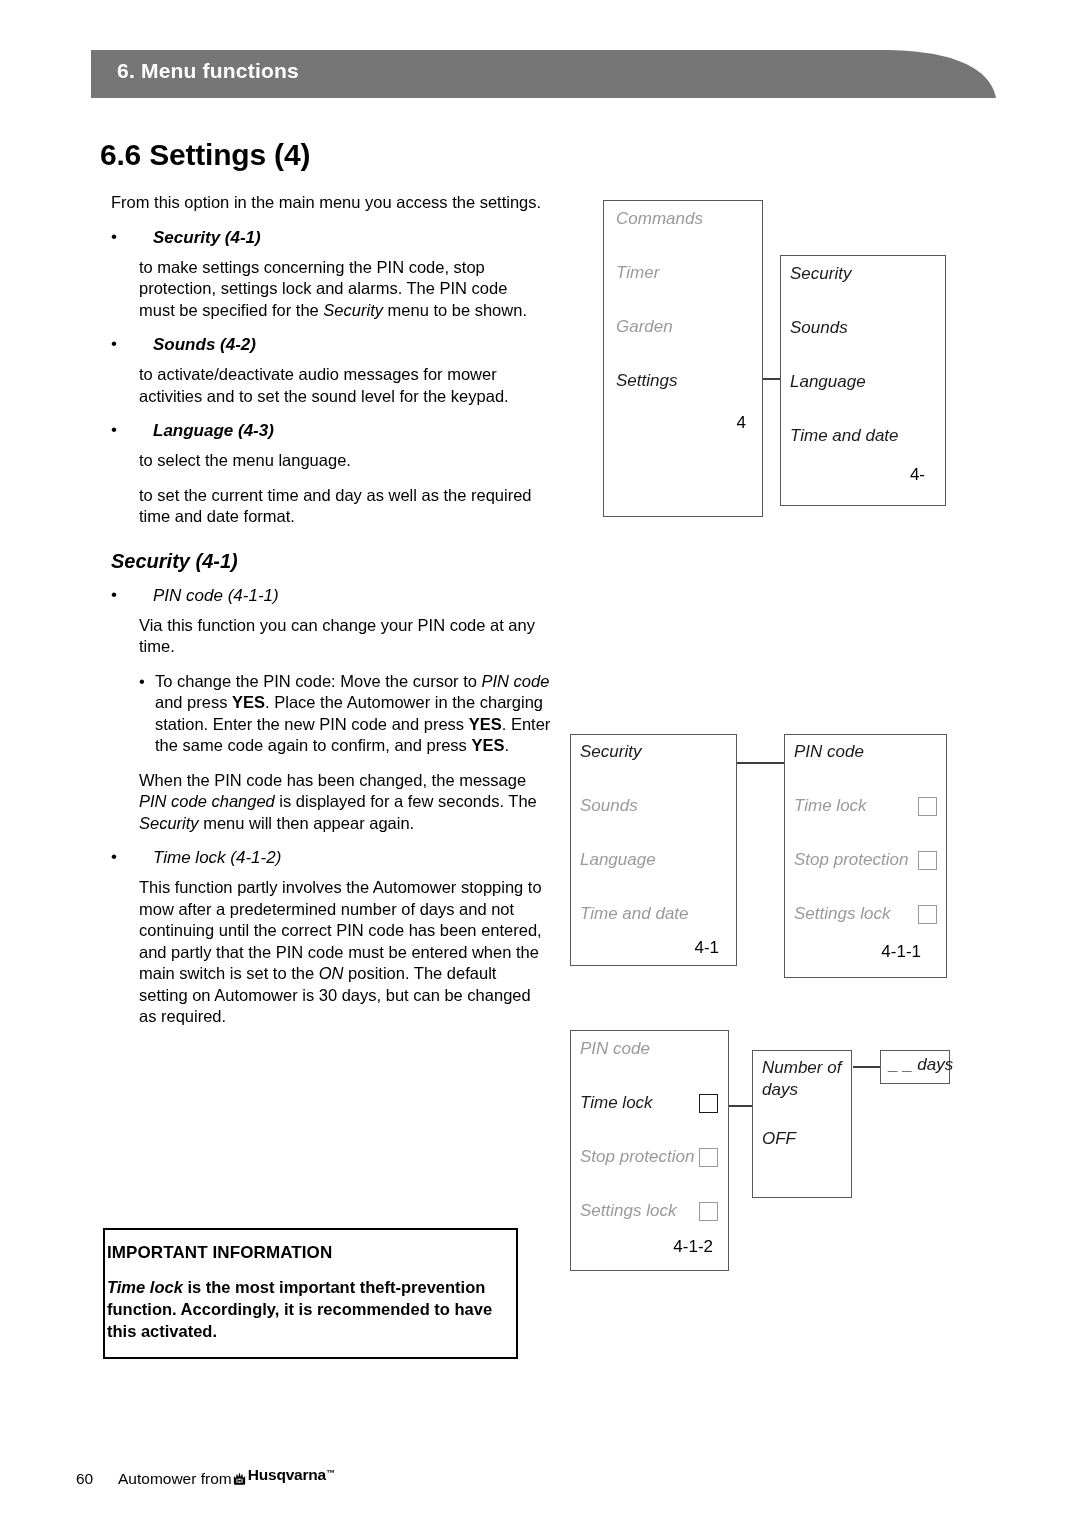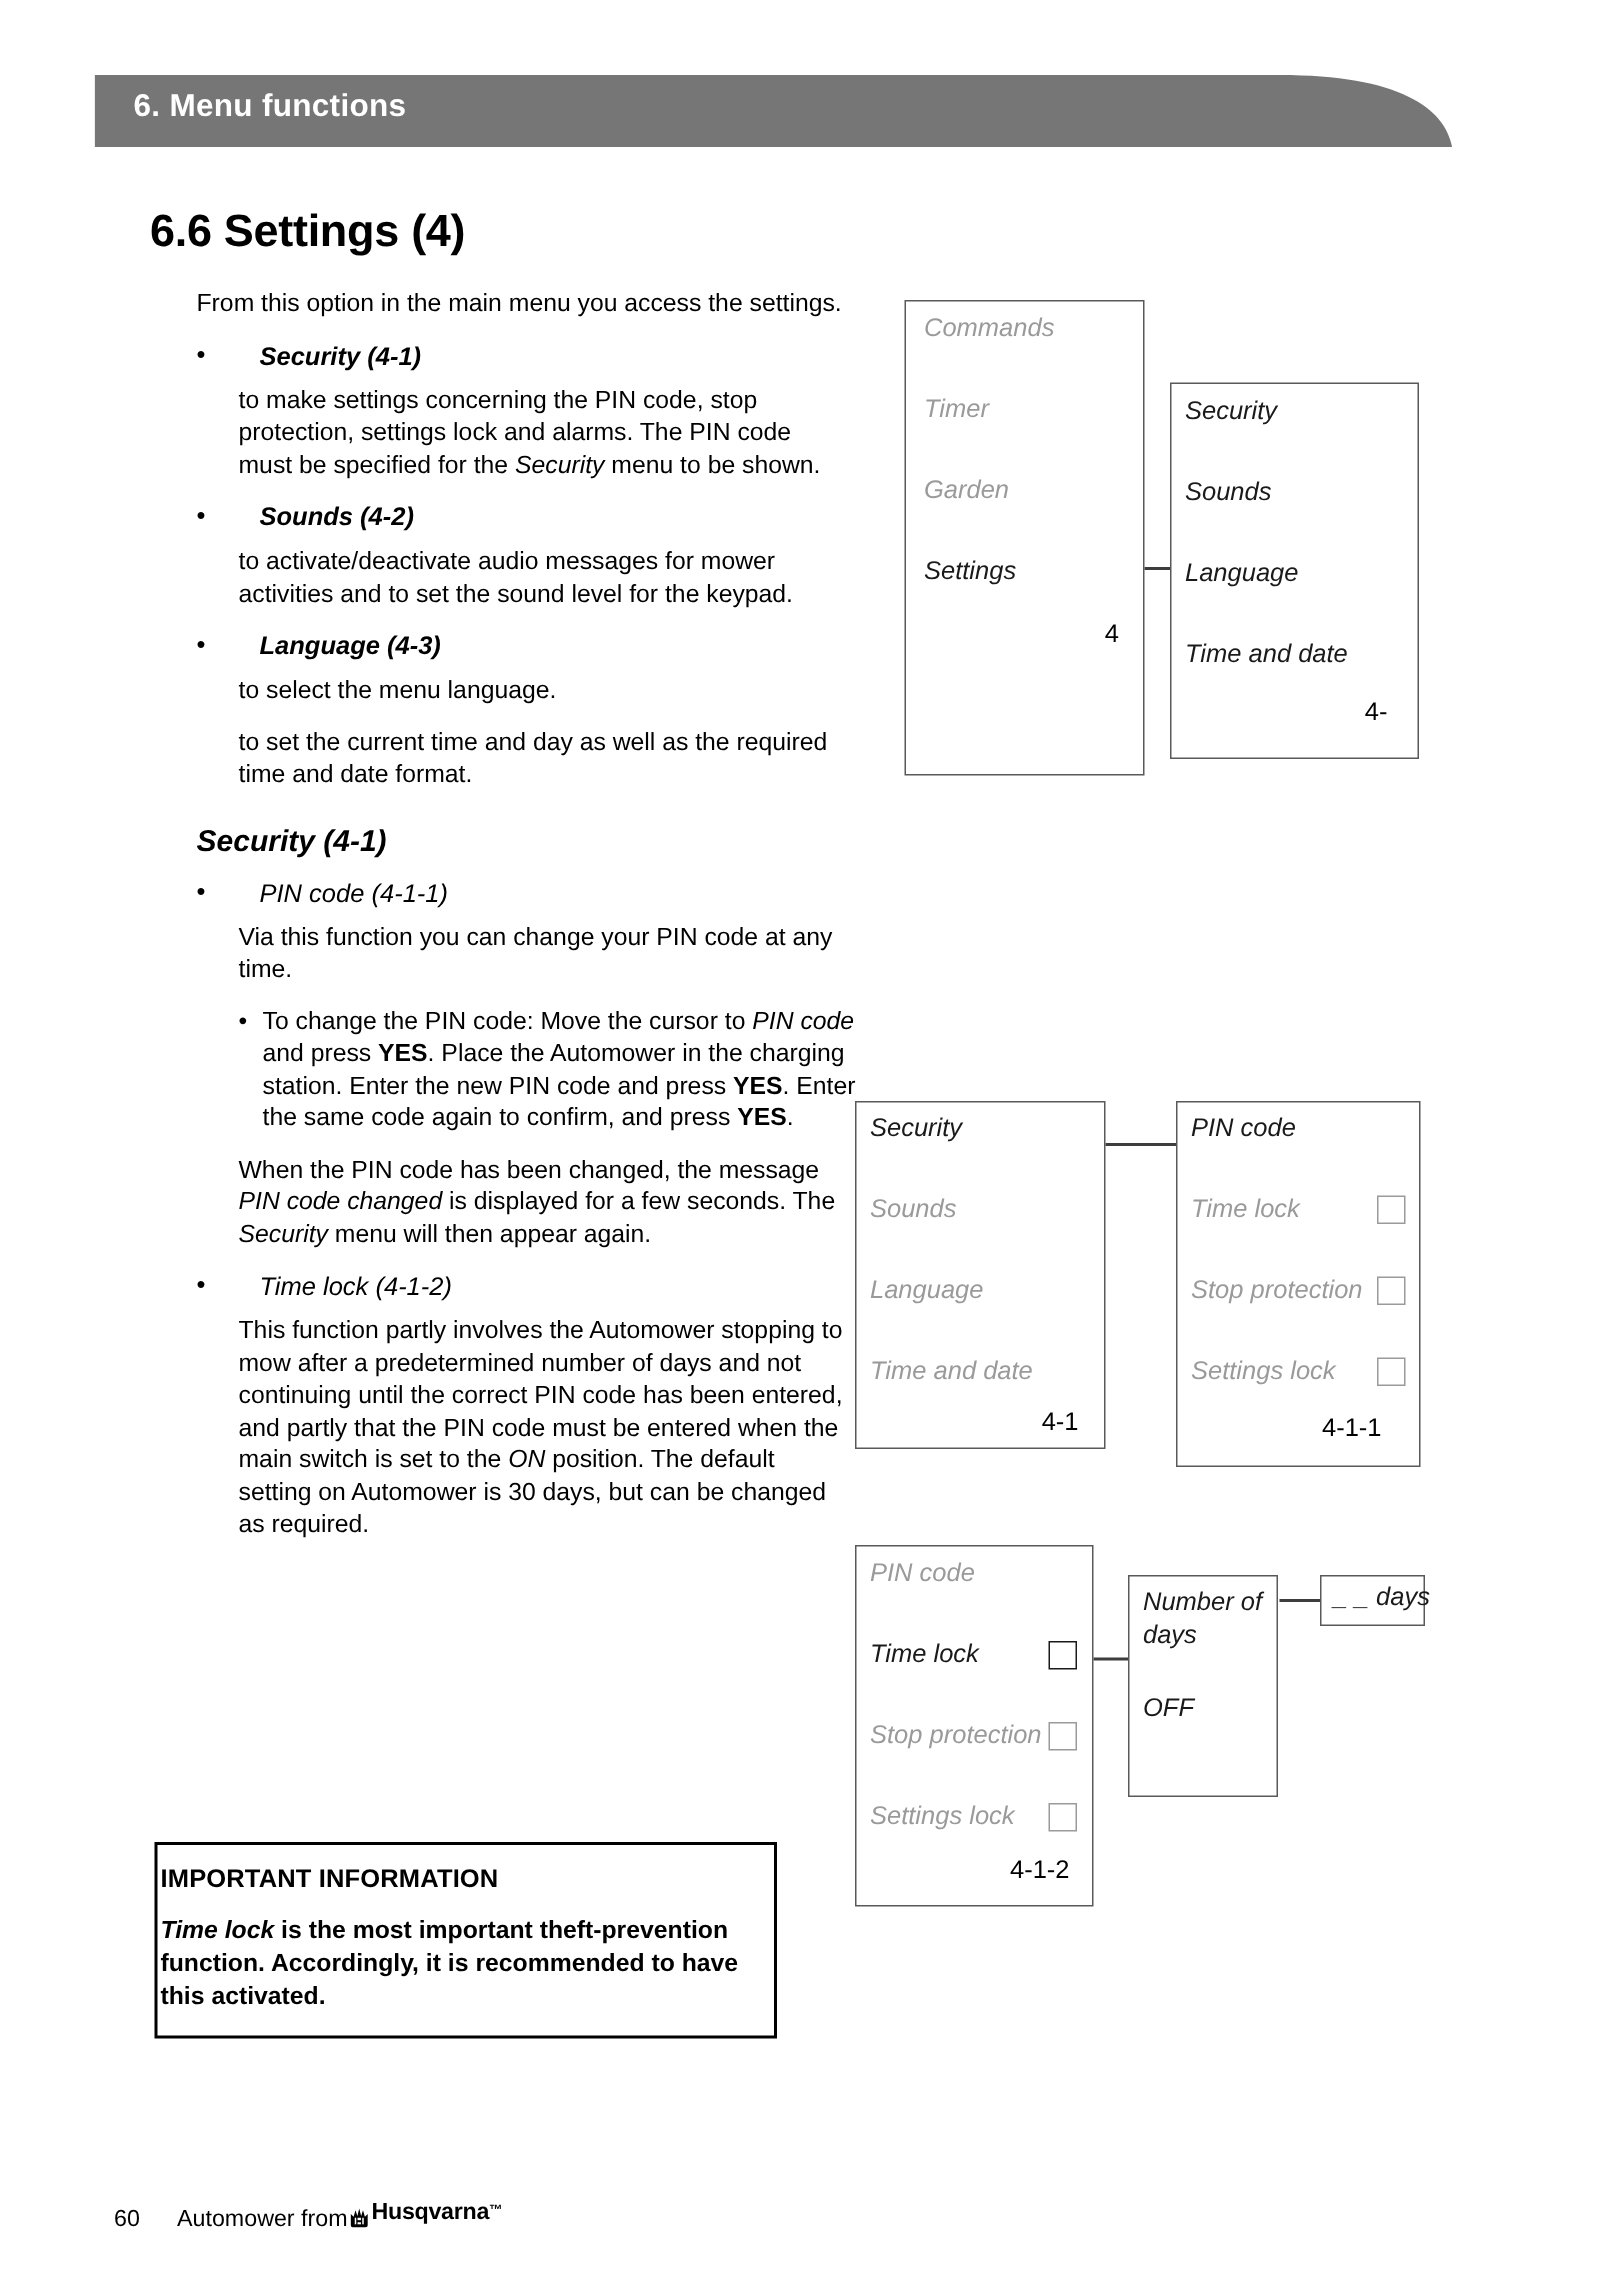--- a/index.html
+++ b/index.html
@@ -12,21 +12,21 @@
     height: 1528px;
     position: relative;
     font-family: "Liberation Sans", sans-serif;
     color: #000000;
     overflow: hidden;
   }
 
   
   .header-bar {
     position: absolute;
-    left: 63px;
+    left: 91px;
     top: 50px;
     width: 910px;
     height: 48px;
   }
   .header-bar .bar-shape {
     position: absolute;
     inset: 0;
     background: #767676;
     
     -webkit-clip-path: path("M0,0 L790,0 C870,0 900,22 905,48 L0,48 Z");
@@ -52,21 +52,20 @@
     font-weight: bold;
     letter-spacing: -0.2px;
   }
 
   
   .text-col {
     position: absolute;
     left: 111px;
     top: 192px;
     width: 432px;
-    margin-left: 20px;
   }
 
   .para {
     font-size: 16.5px;
     line-height: 21.5px;
     margin: 0 0 13px 0;
   }
   .para.indent {
     margin-left: 28px;
     width: 404px;

